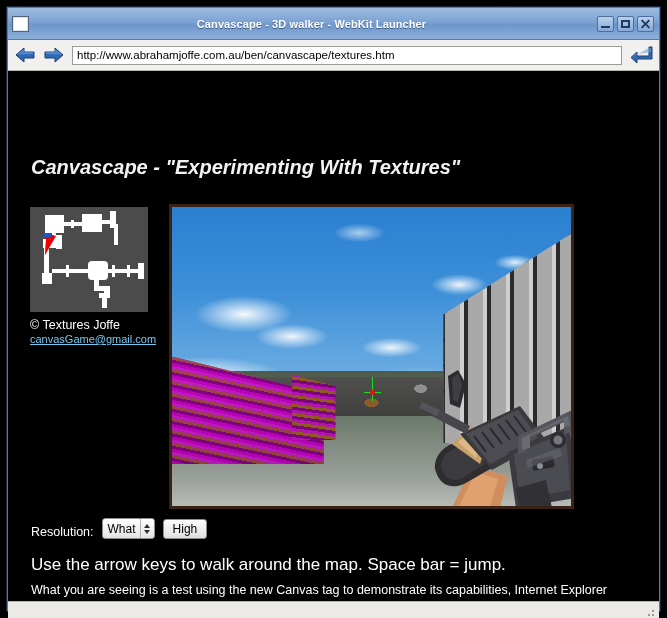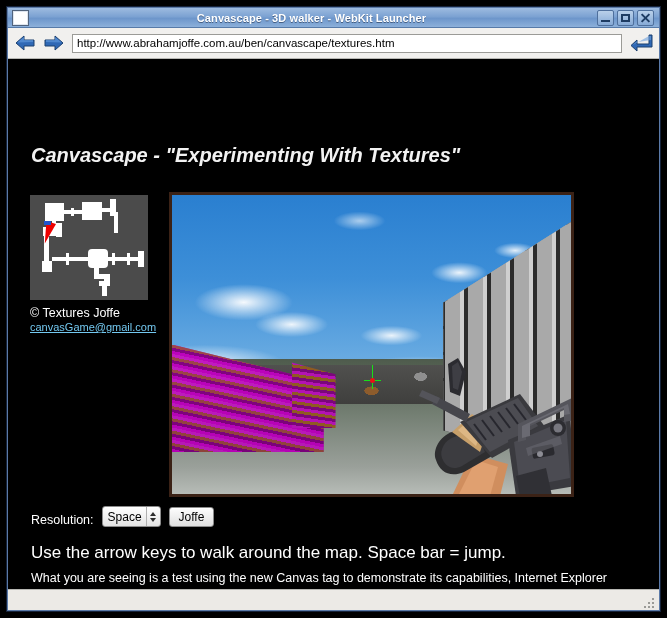--- a/index.html
+++ b/index.html
@@ -21,21 +21,21 @@
     height: 604px;
     box-sizing: border-box;
     border: 1px solid #5b7aa8;
     background: #ededed;
     box-shadow: 0 0 0 1px #16233a;
   }
 
   
   #titlebar {
     position: relative;
-    height: 20px;
+    height: 32px;
     background: linear-gradient(to bottom, #9dbbe0 0%, #7ca2d2 45%, #6d96cb 55%, #8cb0da 100%);
     border-bottom: 1px solid #567aa8;
     display: flex;
     align-items: center;
     padding: 0 3px;
     box-sizing: border-box;
   }
   #win-icon {
     width: 15px;
     height: 14px;
@@ -528,27 +528,27 @@
 
             <path d="M186 112 L220 100 L222 108 L188 120 Z" fill="#6d6d76" opacity="0.5"></path>
           </svg>
         </div>
       </div>
     </div>
 
     <div id="controls">
       <span>Resolution:</span>
       <span id="res-select">
-        <span id="res-value">Space</span>
+        <span id="res-value">What</span>
         <span id="res-arrows">
           <span class="caret caret-up"></span>
           <span class="caret caret-dn"></span>
         </span>
       </span>
-      <button id="apply-btn">Joffe</button>
+      <button id="apply-btn">High</button>
     </div>
 
     <div id="p1">Use the arrow keys to walk around the map. Space bar = jump.</div>
     <div id="p2"><span>What you are seeing is a test using the new Canvas tag to demonstrate its capabilities, Internet Explorer support has recently been added thanks to Google's workaround code. See also: </span><a class="weblink" href="#">non textured version</a><span>.</span></div>
 
   </div>
 
   <div id="statusbar">
     <span></span>
     <div id="grip">

